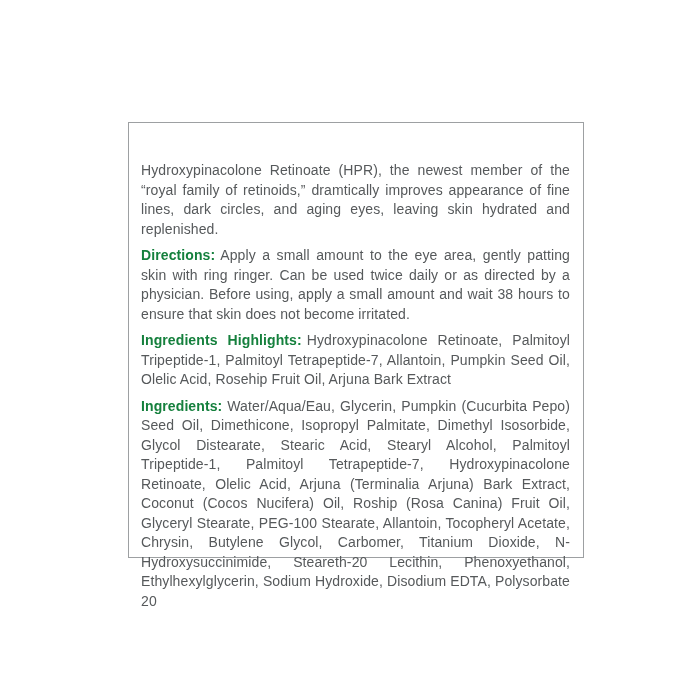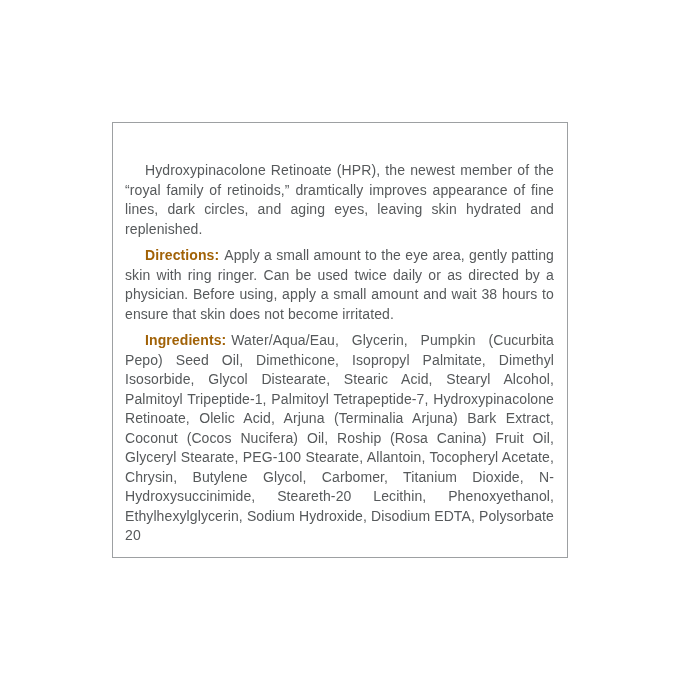--- a/index.html
+++ b/index.html
@@ -9,49 +9,49 @@
   body {
     width: 679px;
     height: 679px;
     background: #ffffff;
     position: relative;
     font-family: "Liberation Sans", "DejaVu Sans", sans-serif;
     overflow: hidden;
   }
   .label-card {
     position: absolute;
-    left: 112px;
+    left: 128px;
     top: 122px;
     width: 456px;
     height: 436px;
     box-sizing: border-box;
     border: 1px solid #9da0a2;
     background: #ffffff;
     padding: 38px 13px 10px 12px;
   }
   .label-card p {
     margin: 0 0 7px 0;
     font-size: 14px;
     line-height: 19.5px;
     letter-spacing: 0.1px;
     color: #56595b;
     text-align: justify;
   }
   .label-card p strong {
     font-weight: bold;
-    color: #a16207;
-    margin-left: 20px;
+    color: #15803d;
   }
   .label-card p strong:not(:empty) {
     margin-right: 5px;
   }
 </style>
 </head>
 <body>
 
 <div class="label-card">
   <p><strong></strong><span>Hydroxypinacolone Retinoate (HPR), the newest member of the “royal family of retinoids,” dramtically improves appearance of fine lines, dark circles, and aging eyes, leaving skin hydrated and replenished.</span></p>
 
   <p><strong>Directions:</strong><span>Apply a small amount to the eye area, gently patting skin with ring ringer. Can be used twice daily or as directed by a physician. Before using, apply a small amount and wait 38 hours to ensure that skin does not become irritated.</span></p>
 
+  <p><strong>Ingredients Highlights:</strong><span>Hydroxypinacolone Retinoate, Palmitoyl Tripeptide-1, Palmitoyl Tetrapeptide-7, Allantoin, Pumpkin Seed Oil, Olelic Acid, Rosehip Fruit Oil, Arjuna Bark Extract</span></p>
 
   <p><strong>Ingredients:</strong><span>Water/Aqua/Eau, Glycerin, Pumpkin (Cucurbita Pepo) Seed Oil, Dimethicone, Isopropyl Palmitate, Dimethyl Isosorbide, Glycol Distearate, Stearic Acid, Stearyl Alcohol, Palmitoyl Tripeptide-1, Palmitoyl Tetrapeptide-7, Hydroxypinacolone Retinoate, Olelic Acid, Arjuna (Terminalia Arjuna) Bark Extract, Coconut (Cocos Nucifera) Oil, Roship (Rosa Canina) Fruit Oil, Glyceryl Stearate, PEG-100 Stearate, Allantoin, Tocopheryl Acetate, Chrysin, Butylene Glycol, Carbomer, Titanium Dioxide, N-Hydroxysuccinimide, Steareth-20 Lecithin, Phenoxyethanol, Ethylhexylglycerin, Sodium Hydroxide, Disodium EDTA, Polysorbate 20</span></p>
 </div>
 
 </body></html>

